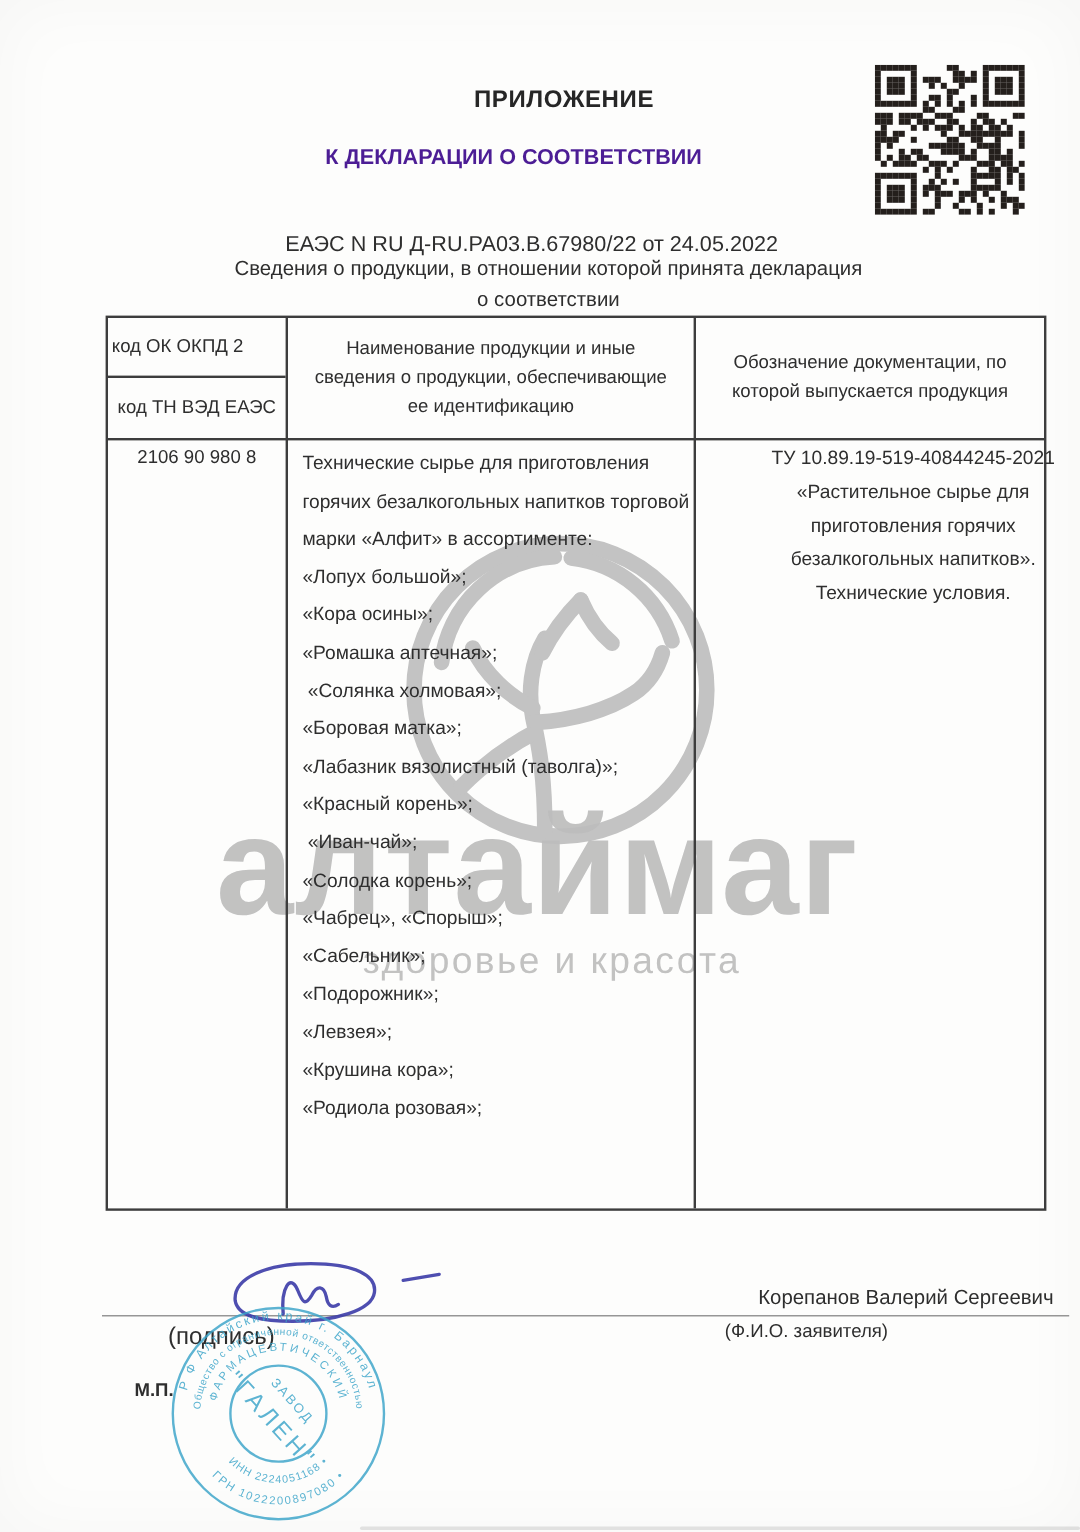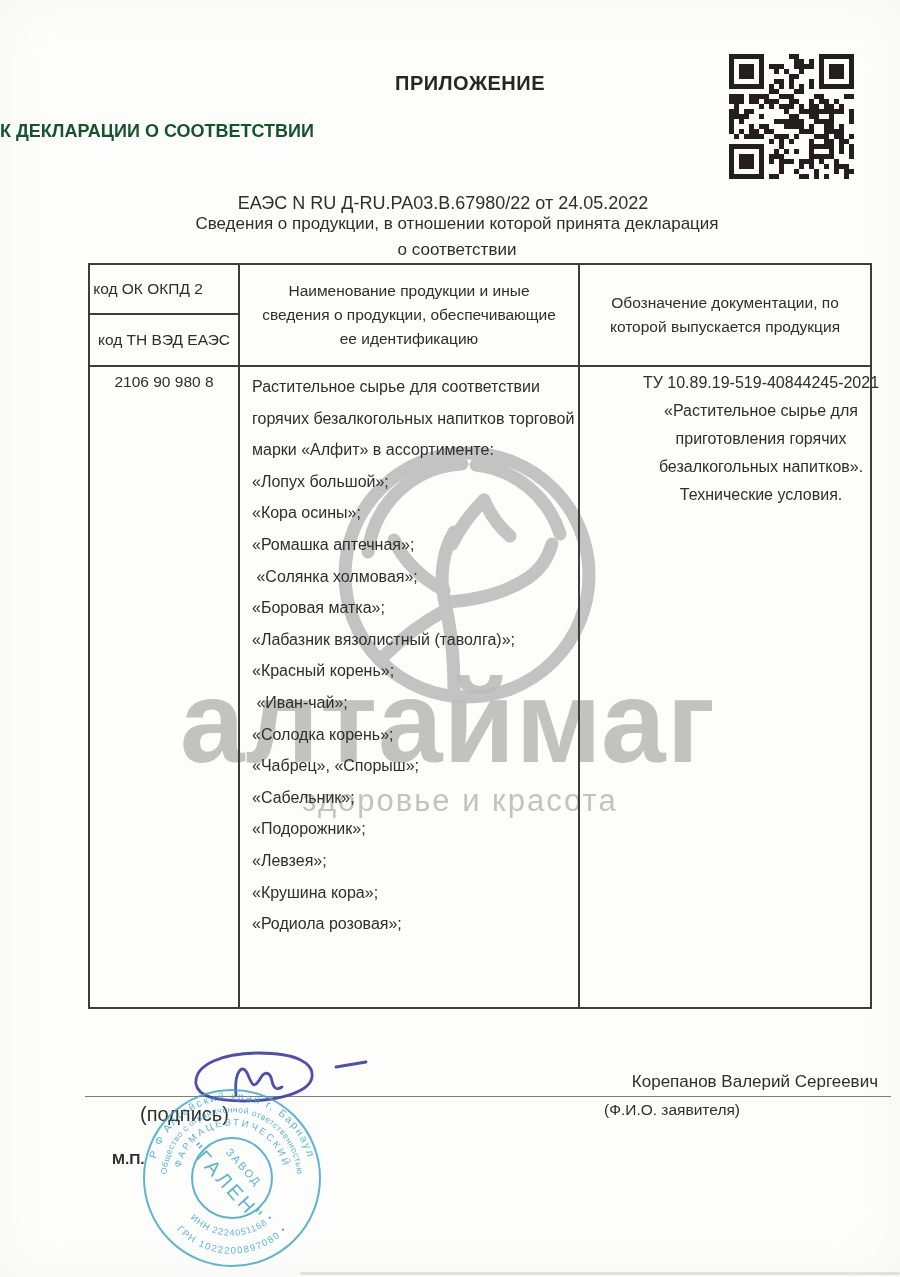--- a/index.html
+++ b/index.html
@@ -12,21 +12,21 @@
   svg text{font-family:"Liberation Sans",sans-serif;}
 
   
   .wm{position:absolute;color:#bdbdbd;pointer-events:none;}
   .wm-tree{left:332px;top:440px;}
   .wm-brand{left:180px;top:664px;font-size:116px;font-weight:bold;letter-spacing:1px;line-height:1;opacity:.92;}
   .wm-tagline{left:0;top:783px;width:920px;text-align:center;font-size:31px;letter-spacing:2px;opacity:.92;}
 
   
   .hdr-title{position:absolute;left:40px;top:72px;width:860px;text-align:center;font-size:20px;font-weight:bold;letter-spacing:.5px;color:#262626;}
-  .hdr-sub{position:absolute;left:0;top:121px;width:856px;font-size:18px;font-weight:bold;color:#14532d;}
+  .hdr-sub{position:absolute;left:0;top:121px;width:856px;text-align:center;font-size:18px;font-weight:bold;color:#4c1d95;}
   .hdr-decl{position:absolute;left:0;top:169px;width:886px;text-align:center;font-size:18px;margin-top:24px;}
   .hdr-intro{position:absolute;left:27px;top:211px;width:860px;text-align:center;font-size:17px;line-height:26px;}
 
   
   .qr{position:absolute;left:729px;top:54px;width:125px;height:125px;}
 
   
   .tbl{position:absolute;left:88px;top:263px;width:780px;height:742px;border:2px solid #3d3d3d;}
   .tbl .v1{position:absolute;left:148px;top:0;width:2px;height:100%;background:#3d3d3d;}
   .tbl .v2{position:absolute;left:488px;top:0;width:2px;height:100%;background:#3d3d3d;}
@@ -404,21 +404,21 @@
         <div>сведения о продукции, обеспечивающие</div>
         <div>ее идентификацию</div>
       </div>
     <div class="h-c3">
         <div>Обозначение документации, по</div>
         <div>которой выпускается продукция</div>
       </div>
 
     <div class="b-code">2106 90 980 8</div>
     <div class="b-prod">
-        <div class="line">Растительное сырье для соответствии</div>
+        <div class="line">Технические сырье для приготовления</div>
         <div class="line">горячих безалкогольных напитков торговой</div>
         <div class="line">марки «Алфит» в ассортименте:</div>
         <div class="line">«Лопух большой»;</div>
         <div class="line">«Кора осины»;</div>
         <div class="line">«Ромашка аптечная»;</div>
         <div class="line"> «Солянка холмовая»;</div>
         <div class="line">«Боровая матка»;</div>
         <div class="line">«Лабазник вязолистный (таволга)»;</div>
         <div class="line">«Красный корень»;</div>
         <div class="line"> «Иван-чай»;</div>

